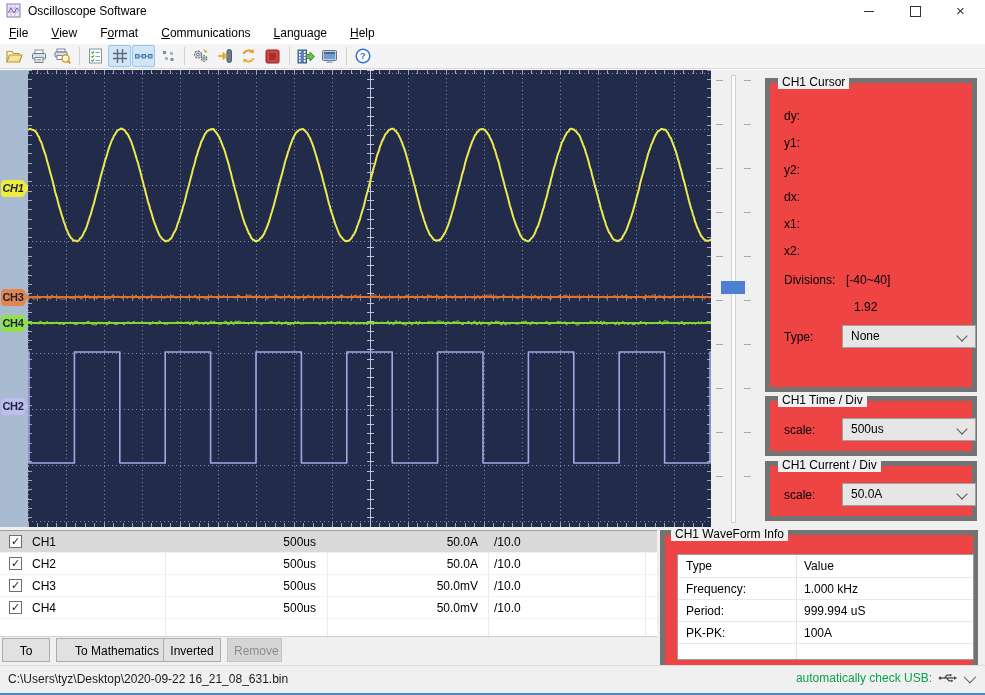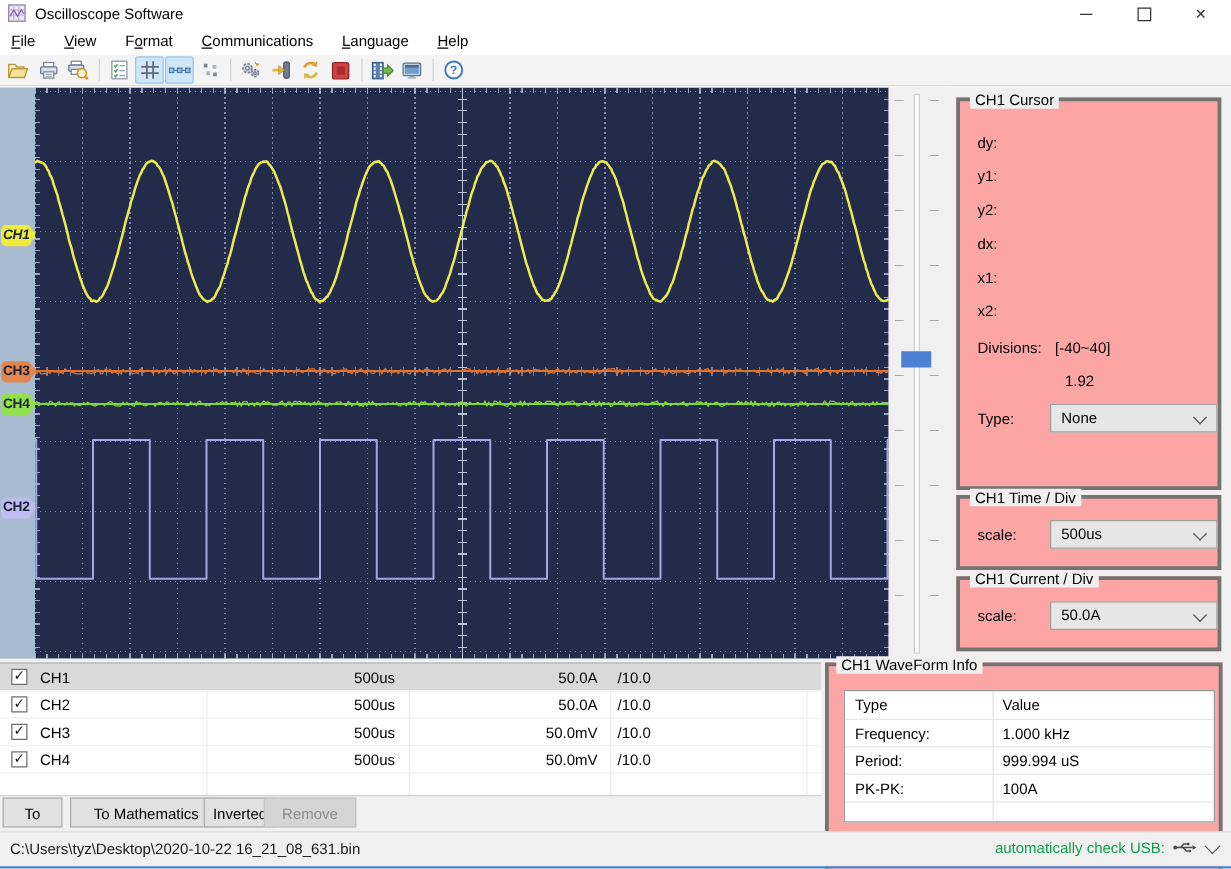--- a/index.html
+++ b/index.html
@@ -35,21 +35,21 @@
          color:#1c2335;text-align:center;line-height:17px;letter-spacing:-0.3px;}
   .chtag .arrow{position:absolute;right:-5px;top:3.5px;width:0;height:0;border-top:5px solid transparent;border-bottom:5px solid transparent;border-left:5px solid #888;}
   .scope{position:absolute;left:28px;top:0;}
   .slider-zone{position:absolute;left:711px;top:0;width:49px;height:457px;background:#f0f0f0;}
   .slider-ticks{position:absolute;top:10px;height:437px;width:7px;
         background:repeating-linear-gradient(to bottom,#a9a9a9 0 1px,transparent 1px 44px);}
   .slider-track{position:absolute;left:20px;top:5px;width:3px;height:446px;background:#fdfdfd;border:1px solid #d0d0d0;}
   .slider-handle{position:absolute;left:10px;width:24px;height:13px;background:#4d7fd2;}
 
   
-  .groupbox{position:absolute;border:3px solid #737373;background:#fca5a5;box-sizing:border-box;}
+  .groupbox{position:absolute;border:5px solid #737373;background:#ef4444;box-sizing:border-box;}
   .gb-title{position:absolute;top:-8px;left:8px;background:#f0f0f0;padding:0 4px;white-space:nowrap;}
   .fld-label{position:absolute;left:14px;}
   .fld-value{position:absolute;left:76px;}
   .combo{position:absolute;left:72px;width:134px;height:23px;background:#e6e6e6;border:1px solid #a0a0a0;
          box-sizing:border-box;line-height:21px;padding-left:8px;}
   .combo .chev{position:absolute;right:9px;top:6px;width:7px;height:7px;border-right:1.5px solid #555;
                border-bottom:1.5px solid #555;transform:rotate(45deg);}
 
   
   .lower{position:absolute;left:0;top:527px;width:985px;height:138px;background:#f0f0f0;}
@@ -727,21 +727,21 @@
         <span class="c-name">CH4</span>
         <span class="c-time">500us</span>
         <span class="c-scale">50.0mV</span>
         <span class="c-probe">/10.0</span>
       </div>
     </div>
 
     <button class="action-btn" style="left:2px;width:48px">To FFT</button>
     <button class="action-btn" style="left:56px;width:122px">To Mathematics</button>
     <button class="action-btn" style="left:163px;width:58px">Inverted</button>
-    <button class="action-btn disabled" style="left:211px;width:74px">Remove</button>
+    <button class="action-btn disabled" style="left:227px;width:55px">Remove</button>
 
     <div class="groupbox" style="left:660px;top:3px;width:318px;height:170px">
       <span class="gb-title" style="left:6px">CH1 WaveForm Info</span>
       <div class="wf-table">
         <div class="wf-vsep"></div>
         <div class="wf-row hdr" style="top:0">
           <span class="wf-c1">Type</span>
           <span class="wf-c2">Value</span>
         </div>
         <div class="wf-row" style="top:23px">
@@ -754,21 +754,21 @@
         </div>
         <div class="wf-row" style="top:67px">
           <span class="wf-c1">PK-PK:</span>
           <span class="wf-c2">100A</span>
         </div>
       </div>
     </div>
   </div>
 
   <div class="statusbar">
-    <span class="status-path">C:\Users\tyz\Desktop\2020-10-22 16_21_08_631.bin</span>
+    <span class="status-path">C:\Users\tyz\Desktop\2020-09-22 16_21_08_631.bin</span>
     <div class="status-right">
       <span id="usb-text" style="color: rgb(12, 160, 78);">automatically check USB:</span>
       <svg width="20" height="12" viewBox="0 0 20 12">
         <circle cx="2.2" cy="6" r="1.6" fill="#4a4a4a"></circle>
         <line x1="3.5" y1="6" x2="16" y2="6" stroke="#4a4a4a" stroke-width="1.3"></line>
         <path d="M16 4.2 L19.2 6 L16 7.8 Z" fill="#4a4a4a"></path>
         <path d="M6.5 6 L9 3.2 H11.5" stroke="#4a4a4a" fill="none" stroke-width="1.2"></path>
         <rect x="11.5" y="2.2" width="2" height="2" fill="#4a4a4a"></rect>
         <path d="M8.5 6 L11 8.8 H13" stroke="#4a4a4a" fill="none" stroke-width="1.2"></path>
         <circle cx="13.8" cy="8.8" r="1.1" fill="#4a4a4a"></circle>

